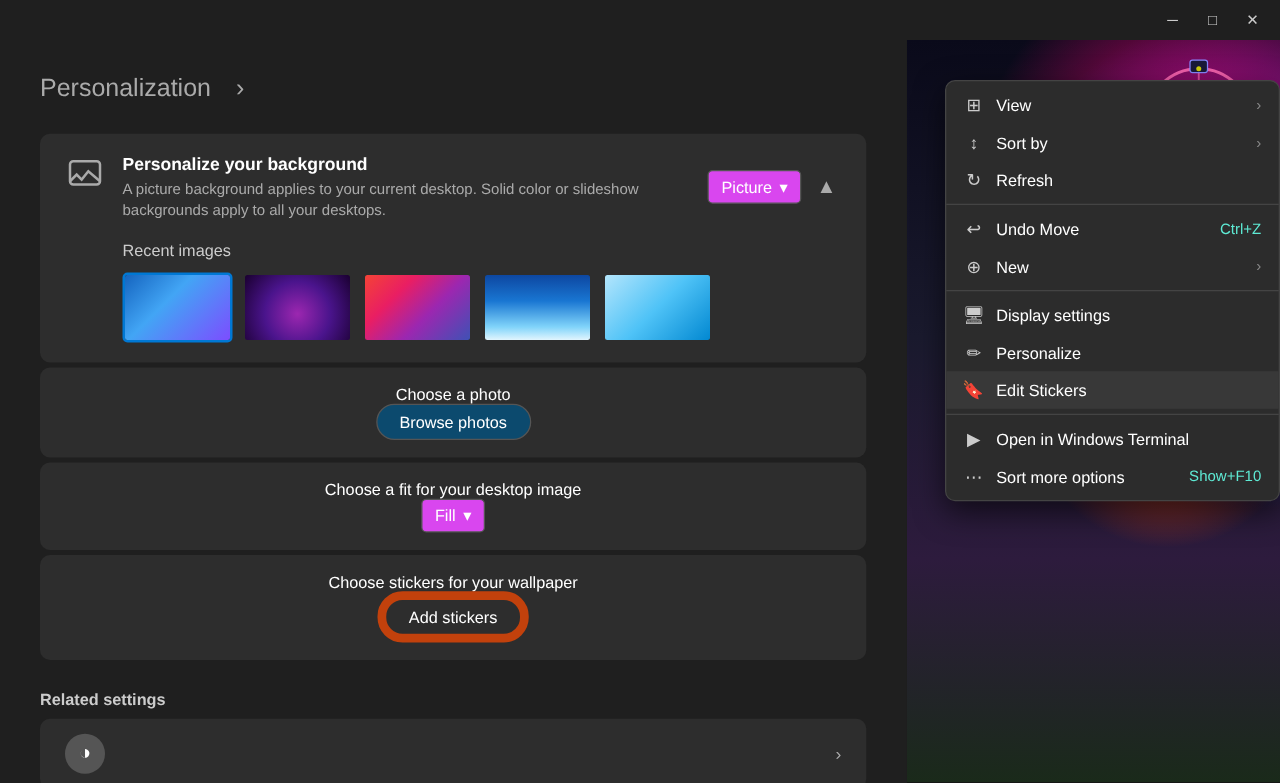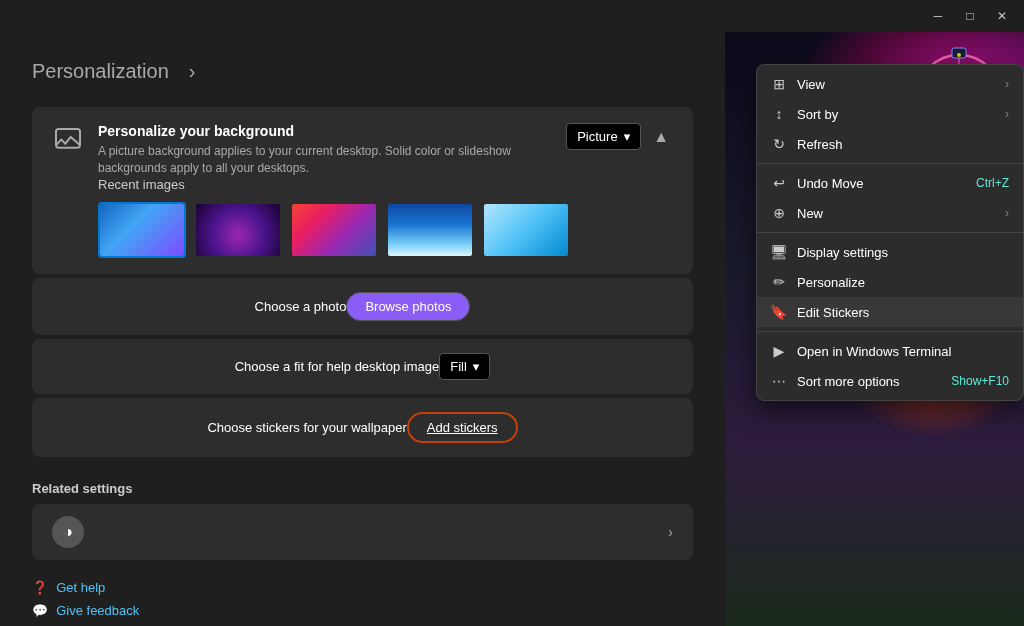--- a/index.html
+++ b/index.html
@@ -74,21 +74,21 @@
     
     .card {
       background: #2d2d2d;
       border-radius: 8px;
       padding: 16px 20px;
       margin-bottom: 4px;
     }
 
     .card-header {
       display: flex;
-      align-items: flex-start;
+      align-items: center;
       justify-content: space-between;
     }
     .card-header-left {
       display: flex;
       align-items: flex-start;
       gap: 14px;
     }
     .card-icon {
       width: 32px;
       height: 32px;
@@ -107,21 +107,21 @@
       color: #aaa;
       max-width: 430px;
       line-height: 1.4;
     }
     .card-header-right {
       display: flex;
       align-items: center;
       gap: 8px;
     }
     .dropdown-btn {
-      background: #000000;
+      background: #d946ef;
       border: 1px solid #555;
       border-radius: 4px;
       color: #fff;
       padding: 5px 10px;
       font-size: 13px;
       cursor: pointer;
       display: flex;
       align-items: center;
       gap: 6px;
     }
@@ -129,21 +129,21 @@
       background: transparent;
       border: none;
       color: #aaa;
       cursor: pointer;
       font-size: 16px;
       padding: 4px;
     }
 
     
     .recent-images-section {
-      margin-top: 0;
+      margin-top: 16px;
       padding: 0 46px;
     }
     .recent-label {
       font-size: 13px;
       color: #ccc;
       margin-bottom: 10px;
     }
     .images-row {
       display: flex;
       gap: 8px;
@@ -174,44 +174,44 @@
 
     
     .settings-row {
       background: #2d2d2d;
       border-radius: 8px;
       margin-top: 4px;
       padding: 14px 20px;
       display: flex;
       align-items: center;
       justify-content: center;
+      flex-direction: column;
     }
     .settings-row-label {
       font-size: 13px;
       color: #fff;
     }
     .browse-btn {
-      background: #8b5cf6;
+      background: #0c4a6e;
       border: 1px solid #555;
       border-radius: 20px;
       color: #fff;
       padding: 6px 18px;
       font-size: 13px;
       cursor: pointer;
     }
 
     .add-stickers-btn {
       background: transparent;
-      border: 2px solid #c2410c;
+      border: 7px solid #c2410c;
       border-radius: 20px;
       color: #fff;
       padding: 6px 18px;
       font-size: 13px;
       cursor: pointer;
-      text-decoration: underline;
     }
 
     
     .related-settings-title {
       font-size: 13px;
       font-weight: 600;
       color: #ccc;
       margin-top: 24px;
       margin-bottom: 8px;
     }
@@ -408,21 +408,21 @@
         </div>
       </div>
     </div>
 
     <div class="settings-row">
       <span class="settings-row-label">Choose a photo</span>
       <button class="browse-btn">Browse photos</button>
     </div>
 
     <div class="settings-row">
-      <span class="settings-row-label">Choose a fit for help desktop image</span>
+      <span class="settings-row-label">Choose a fit for your desktop image</span>
       <button class="dropdown-btn">
         <span>Fill</span>
         <span>▾</span>
       </button>
     </div>
 
     <div class="settings-row">
       <span class="settings-row-label">Choose stickers for your wallpaper</span>
       <button class="add-stickers-btn">Add stickers</button>
     </div>

